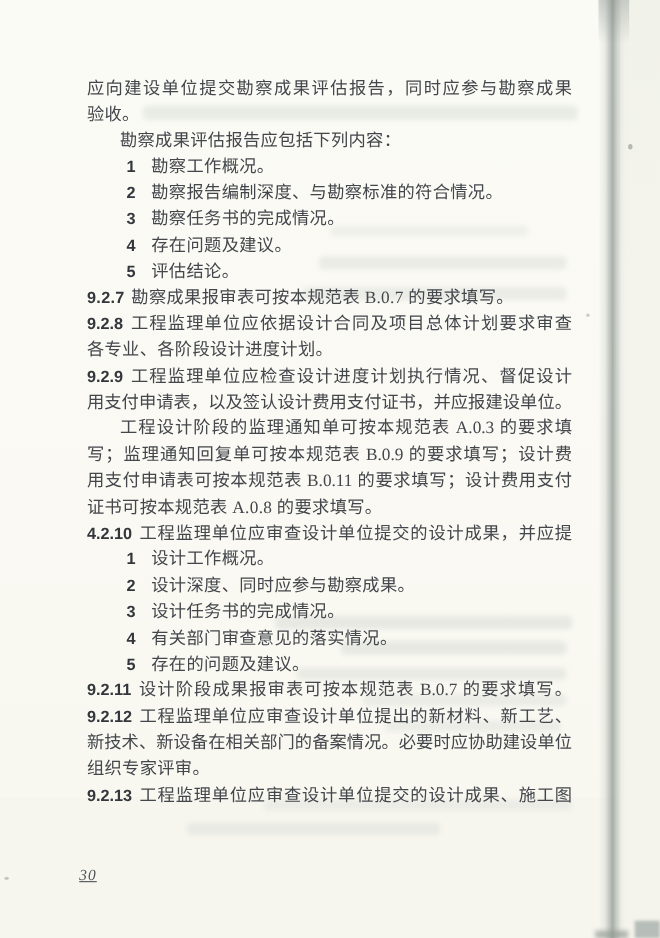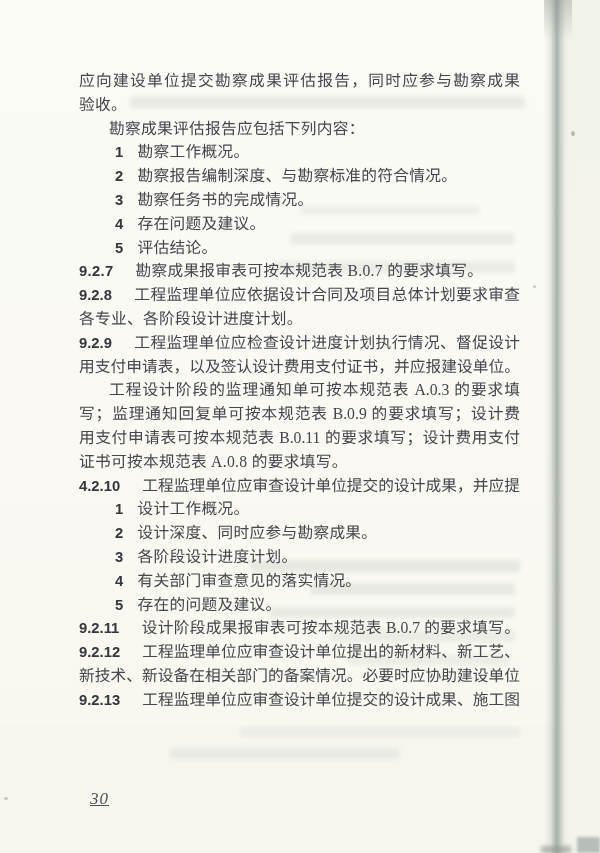--- a/index.html
+++ b/index.html
@@ -84,28 +84,28 @@
   }
   .line.indent { padding-left: 30px; font-family: Liberation Serif, serif; }
   .line.list   { padding-left: 36px; }
   .num {
     font-family: "Liberation Sans", "DejaVu Sans", sans-serif;
     font-weight: 700;
     font-size: 14.8px;
     color: #33363b;
   }
   .line.list .num    { margin-right: 14px; }
-  .line.section .num { margin-right: 22px; }
+  .line.section .num { margin-right: 6px; }
 
   .page-number {
     position: absolute;
-    left: 90px;
+    left: 72px;
     top: 789px;
     font-style: italic;
-    font-size: 17px;
+    font-size: 14px;
     letter-spacing: 1px;
     color: #4e5156;
     text-decoration: underline;
   }
 
   
   .smudge {
     position: absolute;
     background: #8f9b94;
     filter: blur(2.2px);
@@ -160,23 +160,24 @@
       <div class="line body"><span class="txt">各专业、各阶段设计进度计划。</span></div>
       <div class="line section full"><span class="num">9.2.9</span><span class="txt">工程监理单位应检查设计进度计划执行情况、督促设计</span></div>
       <div class="line body full"><span class="txt">用支付申请表，以及签认设计费用支付证书，并应报建设单位。</span></div>
       <div class="line indent full"><span class="txt">工程设计阶段的监理通知单可按本规范表 A.0.3 的要求填</span></div>
       <div class="line body full"><span class="txt">写；监理通知回复单可按本规范表 B.0.9 的要求填写；设计费</span></div>
       <div class="line body full"><span class="txt">用支付申请表可按本规范表 B.0.11 的要求填写；设计费用支付</span></div>
       <div class="line body"><span class="txt">证书可按本规范表 A.0.8 的要求填写。</span></div>
       <div class="line section full"><span class="num">4.2.10</span><span class="txt">工程监理单位应审查设计单位提交的设计成果，并应提</span></div>
       <div class="line list"><span class="num">1</span><span class="txt">设计工作概况。</span></div>
       <div class="line list"><span class="num">2</span><span class="txt">设计深度、同时应参与勘察成果。</span></div>
-      <div class="line list"><span class="num">3</span><span class="txt">各阶段设计进度计划。</span></div>
+      <div class="line list"><span class="num">3</span><span class="txt">设计任务书的完成情况。</span></div>
       <div class="line list"><span class="num">4</span><span class="txt">有关部门审查意见的落实情况。</span></div>
       <div class="line list"><span class="num">5</span><span class="txt">存在的问题及建议。</span></div>
       <div class="line section full"><span class="num">9.2.11</span><span class="txt">设计阶段成果报审表可按本规范表 B.0.7 的要求填写。</span></div>
       <div class="line section full"><span class="num">9.2.12</span><span class="txt">工程监理单位应审查设计单位提出的新材料、新工艺、</span></div>
       <div class="line body full"><span class="txt">新技术、新设备在相关部门的备案情况。必要时应协助建设单位</span></div>
+      <div class="line body"><span class="txt">组织专家评审。</span></div>
       <div class="line section full"><span class="num">9.2.13</span><span class="txt">工程监理单位应审查设计单位提交的设计成果、施工图</span></div>
     </div>
 
   <div class="page-number">30</div>
 </div>
 
 </body></html>

